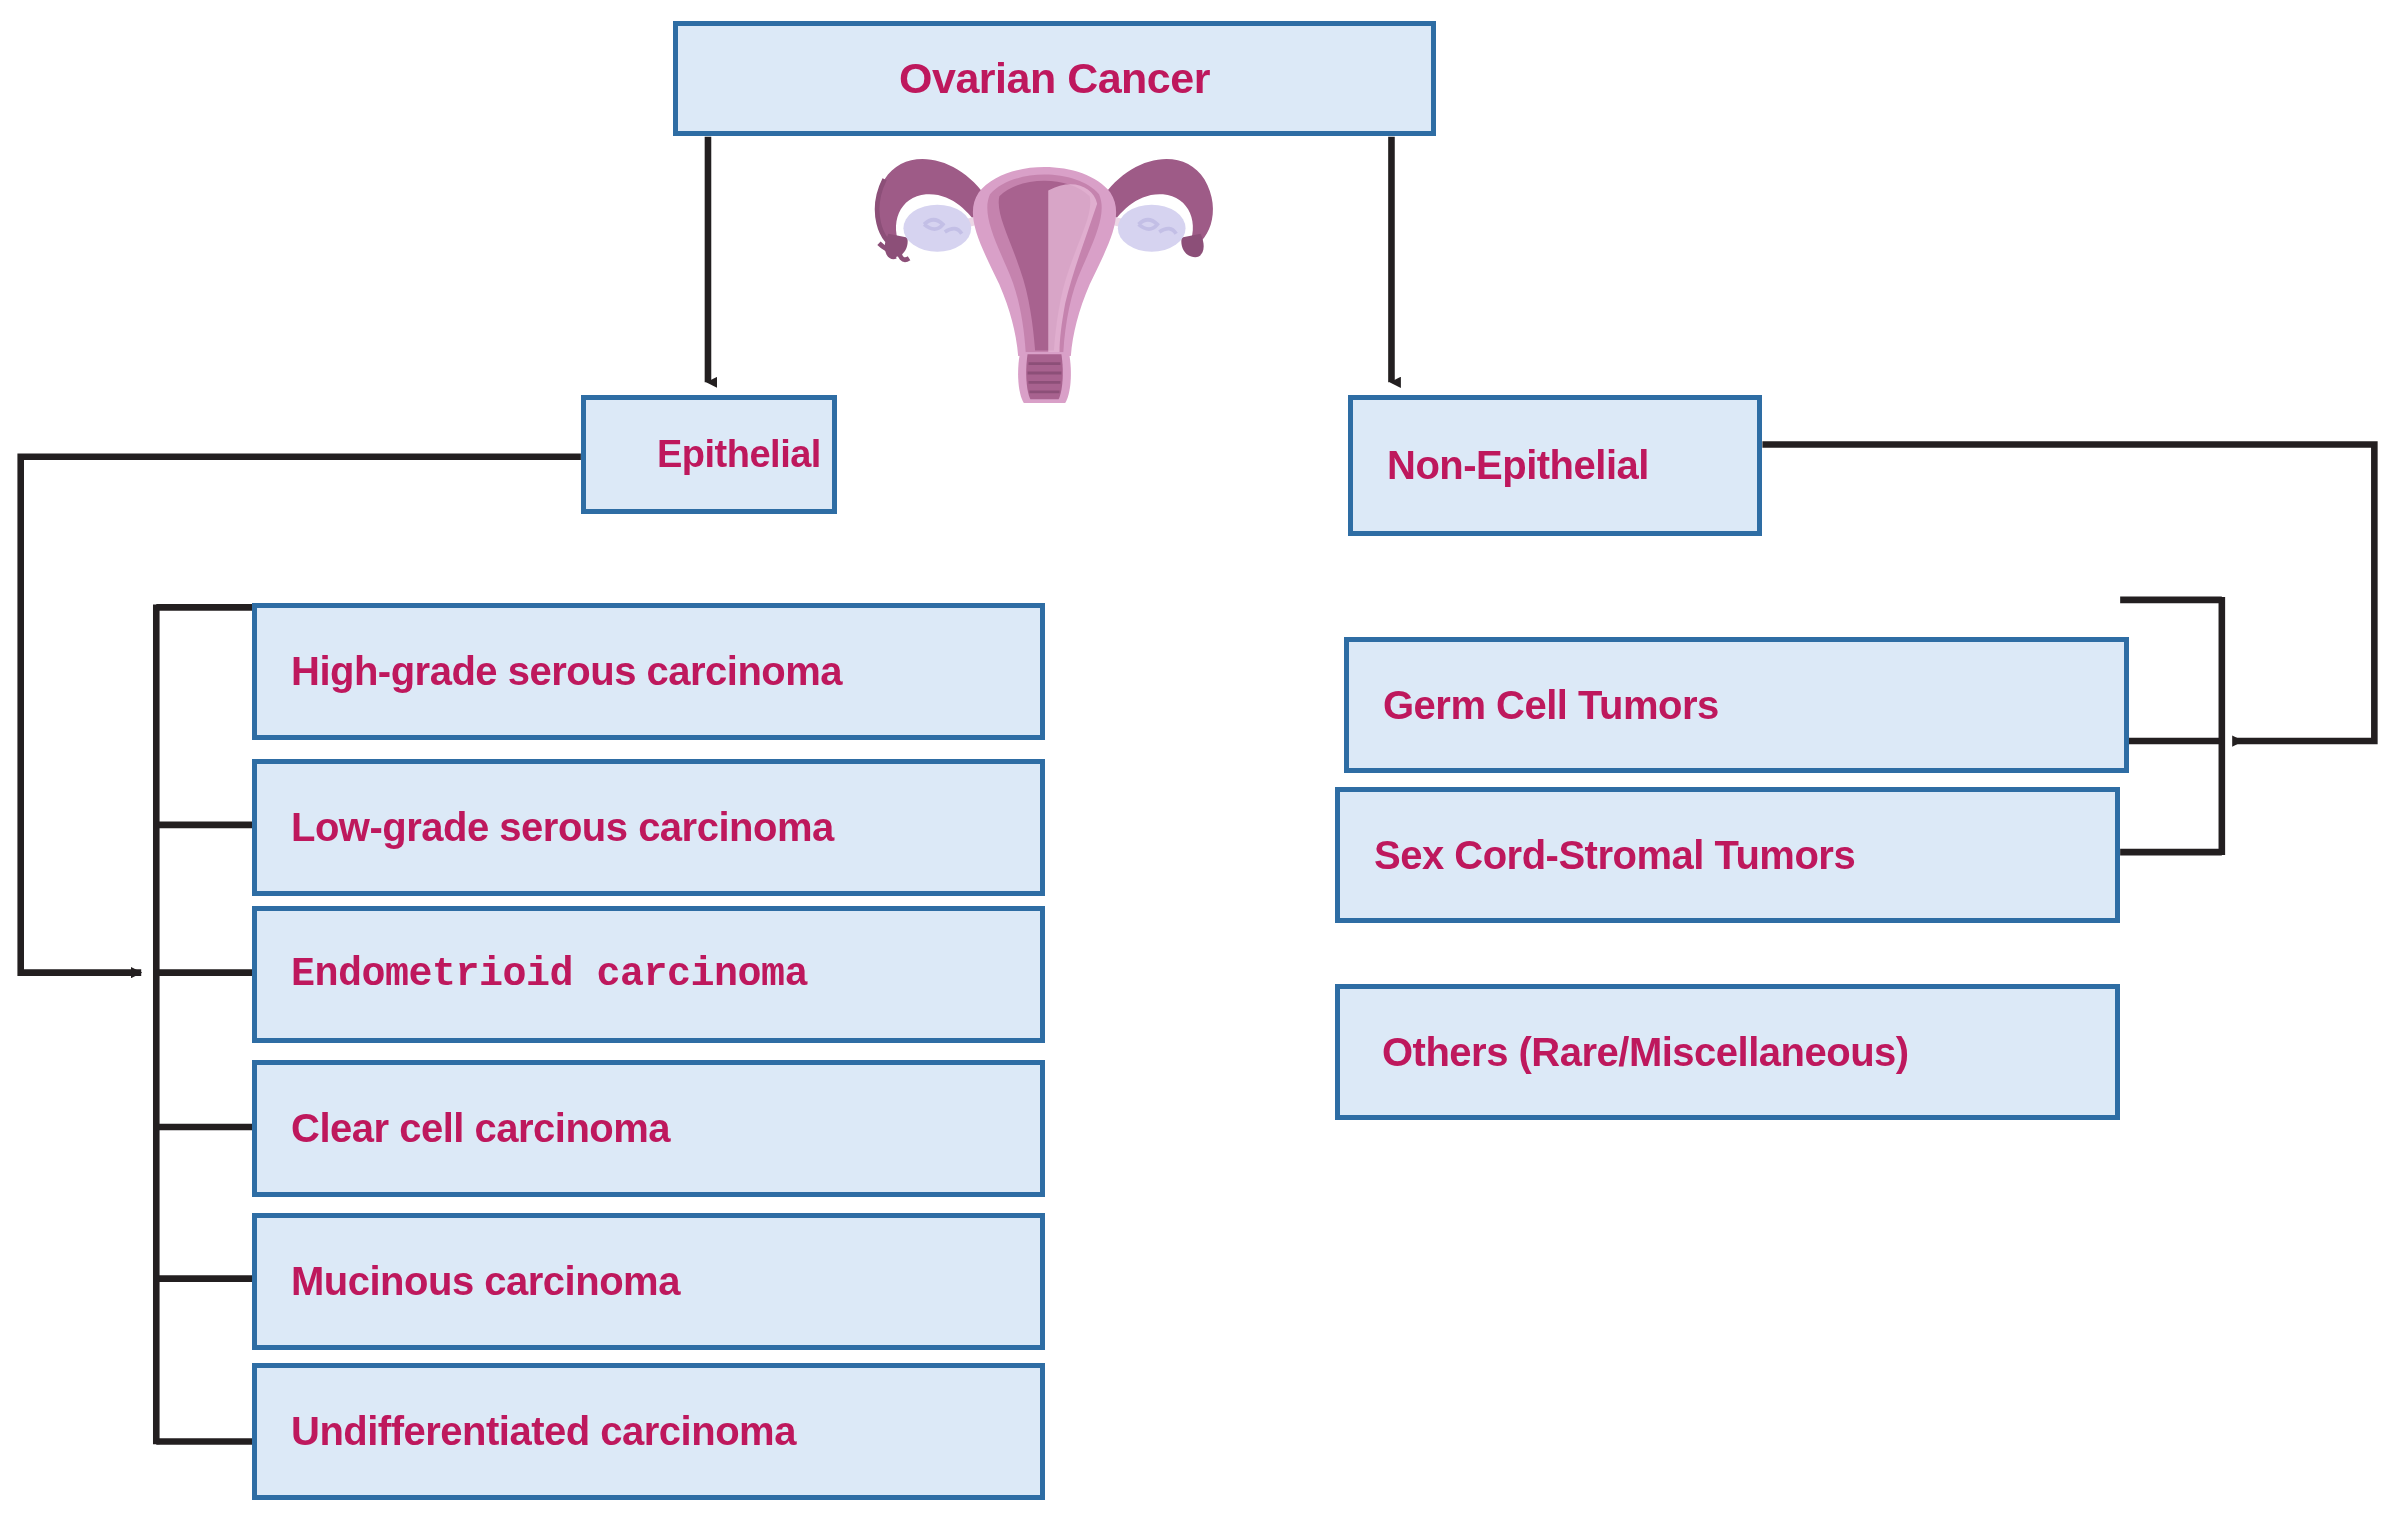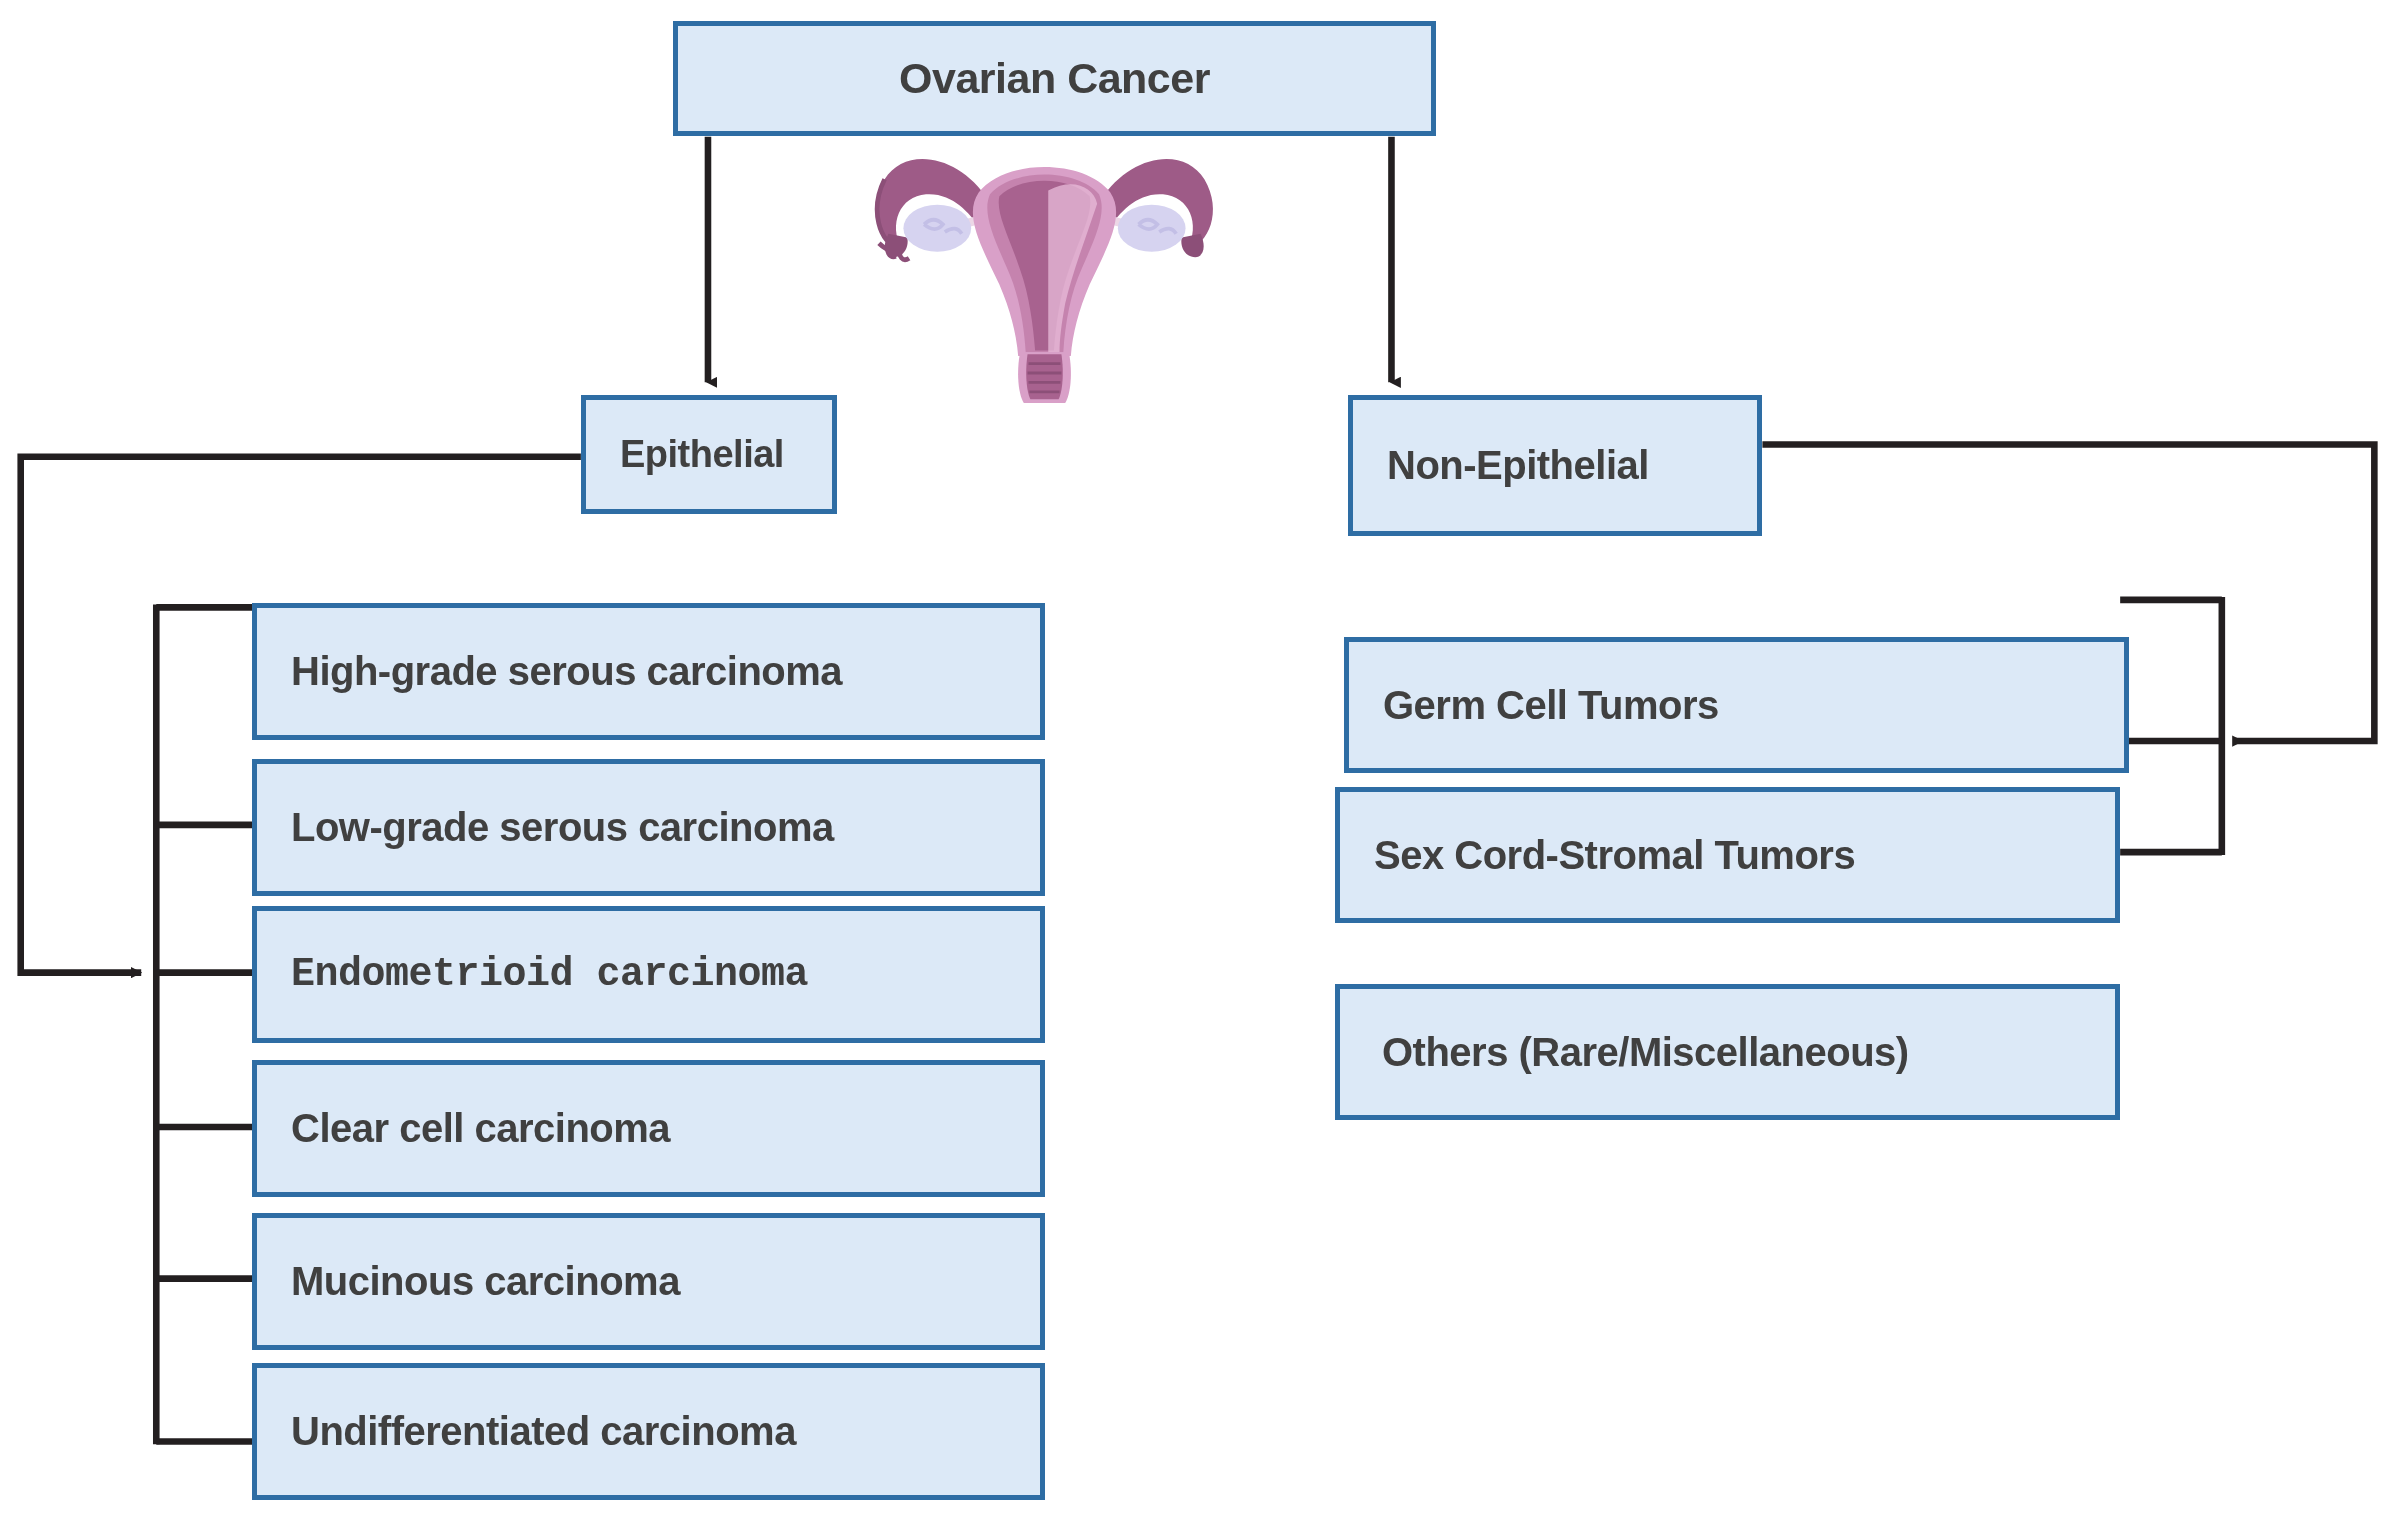--- a/index.html
+++ b/index.html
@@ -17,34 +17,34 @@
     background: #ffffff;
     overflow: hidden;
   }
   .node {
     position: absolute;
     box-sizing: border-box;
     background: #dce9f7;
     border: 5.6px solid #2e6da4;
     display: flex;
     align-items: center;
-    color: #404040;
+    color: #be185d;
     font-weight: bold;
     letter-spacing: -0.5px;
     z-index: 3;
   }
   .node > span {
     display: block;
     width: 100%;
   }
   .node.center > span { text-align: center; }
   .node.leftpad > span { padding-left: 34px; text-align: left; }
 
   #node-root  { left: 673px;  top: 21px;   width: 763px;  height: 115px; font-size: 43px; }
-  #node-epi   { left: 581px;  top: 395px;  width: 256px;  height: 119px; font-size: 38px; }
+  #node-epi   { left: 581px;  top: 395px;  width: 256px;  height: 119px; font-size: 38px; padding-left: 37px; }
   #node-nonepi{ left: 1348px; top: 395px;  width: 414px;  height: 141px; font-size: 40px; }
 
   .epi-sub { left: 252px; width: 793px; height: 137px; font-size: 40px; }
   #epi-0 { top: 603px; }
   #epi-1 { top: 759px; justify-content: flex-end; }
   #epi-2 { top: 906px; font-family: Liberation Mono, monospace; }
   #epi-3 { top: 1060px; }
   #epi-4 { top: 1213px; }
   #epi-5 { top: 1363px; }
 

